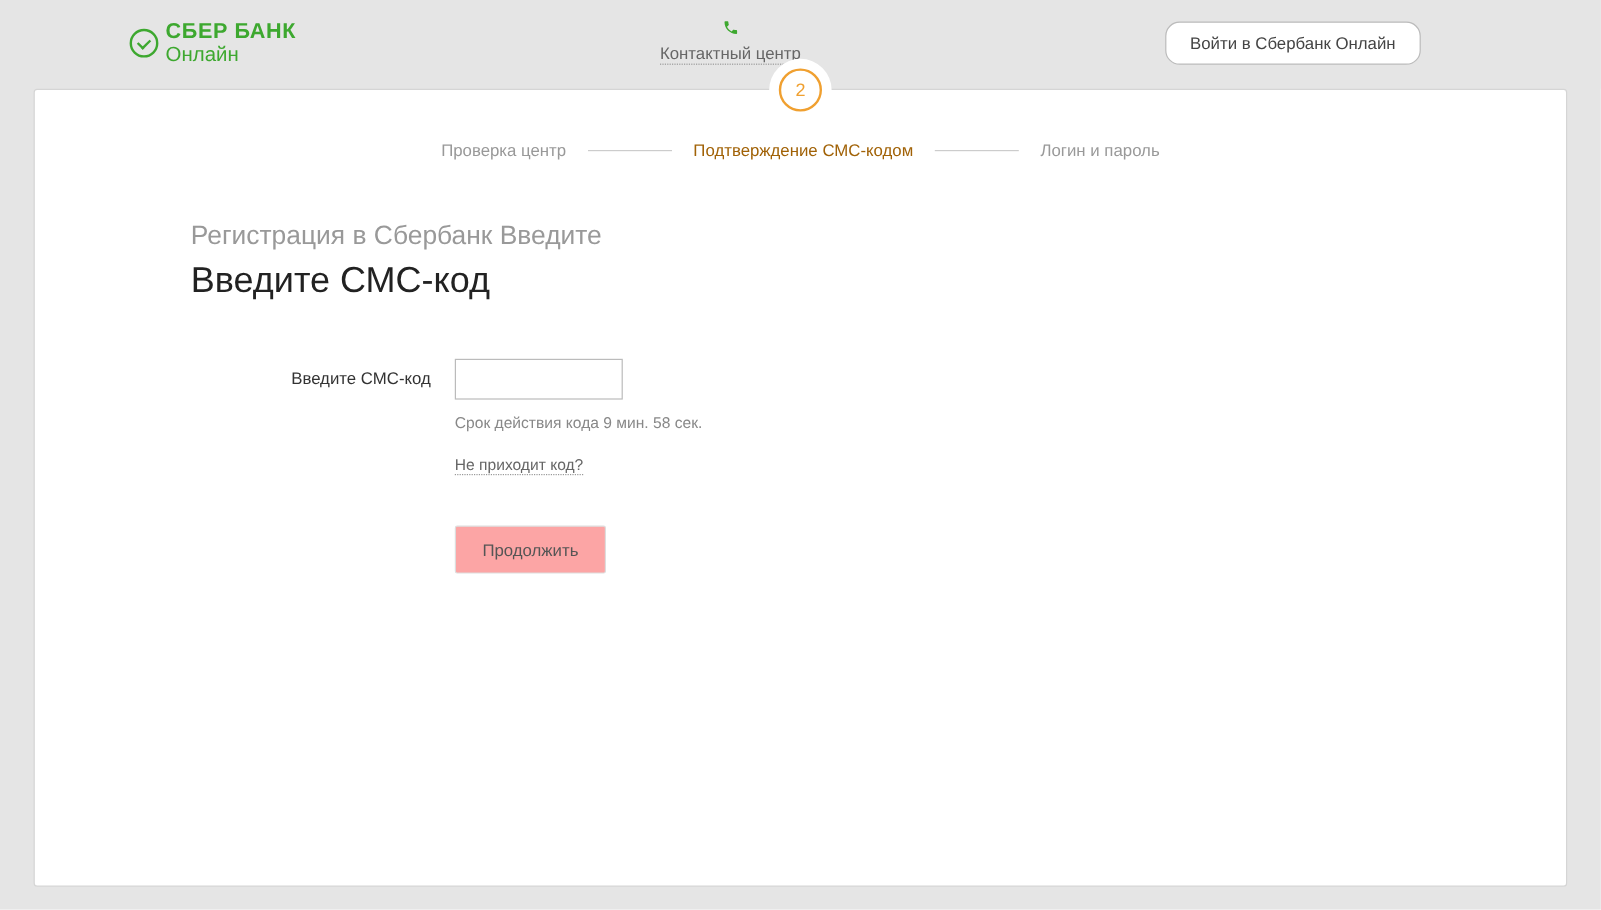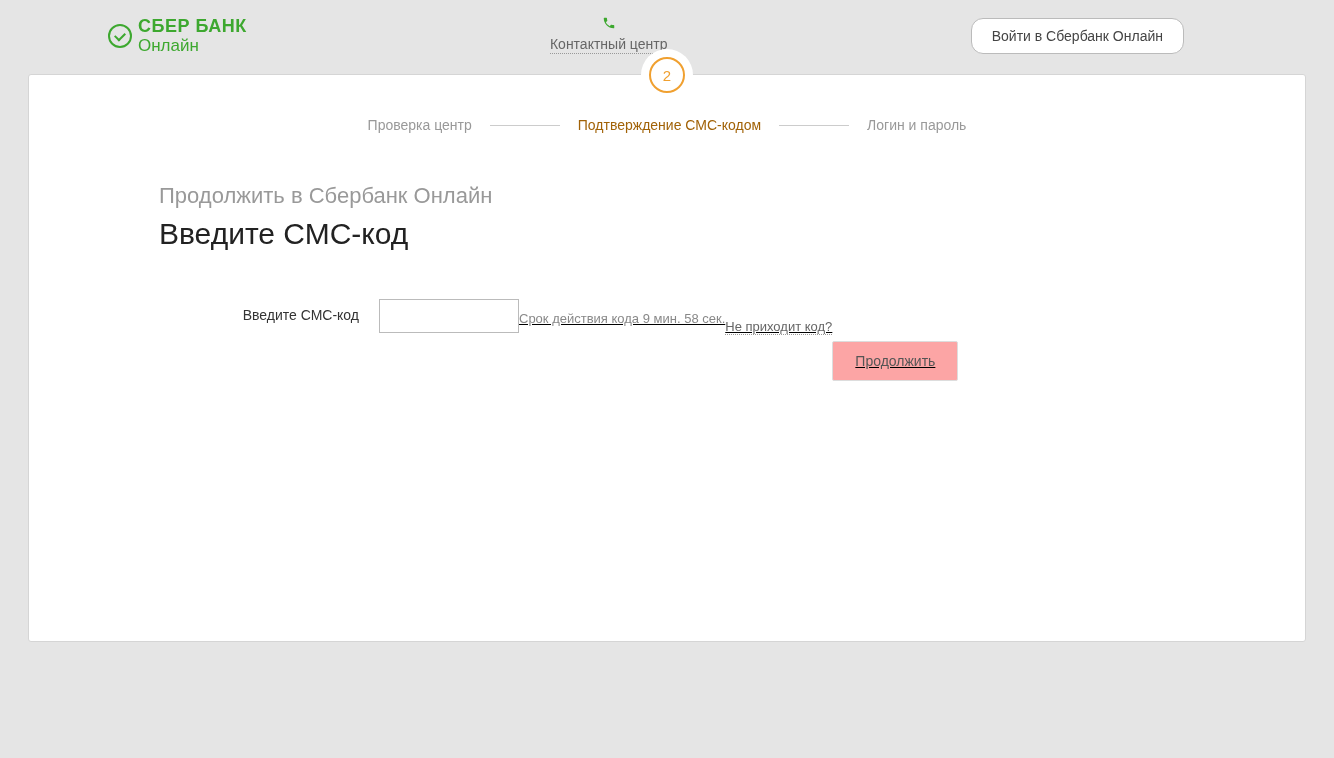--- a/index.html
+++ b/index.html
@@ -155,22 +155,21 @@
     }
     .form-label {
       width: 200px;
       text-align: right;
       font-size: 14px;
       color: #333;
       padding-top: 8px;
     }
     .form-control-col {
       display: flex;
-      flex-direction: row;
-      text-decoration: underline;
+      flex-direction: column;
     }
     .sms-input {
       width: 140px;
       height: 34px;
       border: 1px solid #bbb;
       padding: 6px 10px;
       font-size: 14px;
       outline: none;
     }
     .timer-text {
@@ -223,21 +222,21 @@
 
   <div class="steps-row">
     <span class="step-label">Проверка центр</span>
     <span class="step-divider"></span>
     <span class="step-label active">Подтверждение СМС-кодом</span>
     <span class="step-divider"></span>
     <span class="step-label">Логин и пароль</span>
   </div>
 
   <div class="content">
-    <h2 class="page-subtitle">Продолжить в Сбербанк Онлайн</h2>
+    <h2 class="page-subtitle">Регистрация в Сбербанк Введите</h2>
     <h1 class="page-title">Введите СМС-код</h1>
 
     <div class="form-row">
       <label class="form-label">Введите СМС-код</label>
       <div class="form-control-col">
         <input type="text" class="sms-input" value="" style="">
         <span class="timer-text">Срок действия кода 9 мин. 58 сек.</span>
         <span class="help-link">Не приходит код?</span>
         <button class="submit-button">Продолжить</button>
       </div>

